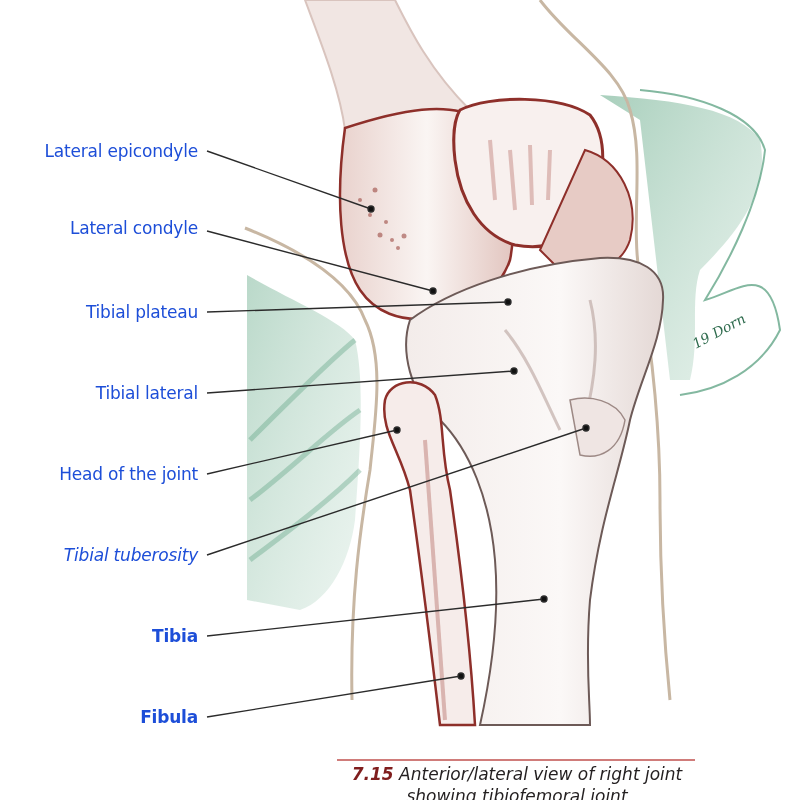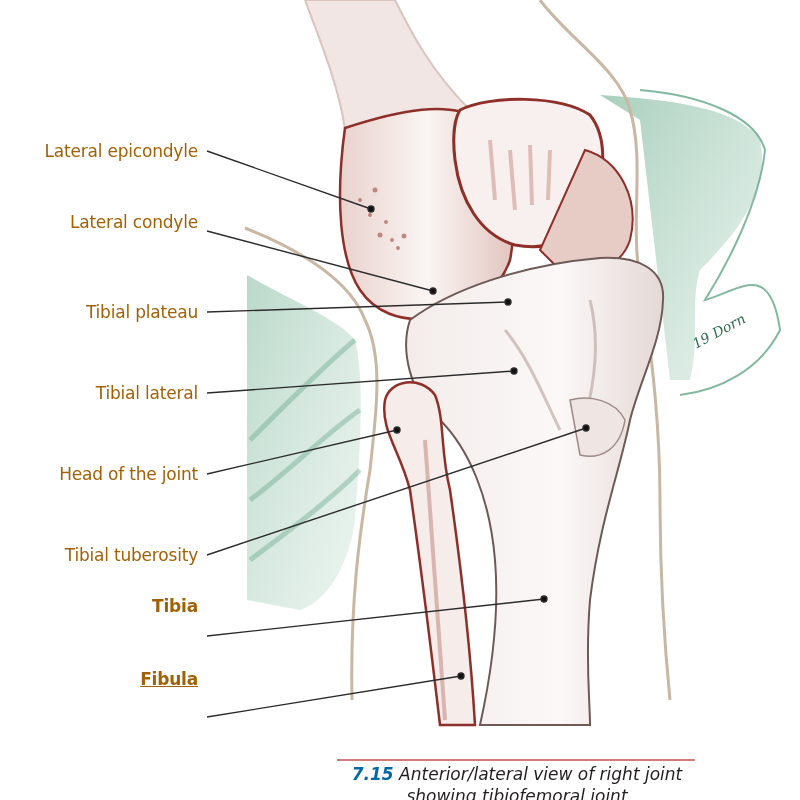--- a/index.html
+++ b/index.html
@@ -1,23 +1,23 @@
 <!DOCTYPE html>
 <html><head>
 <meta charset="utf-8">
 <style>
   html, body { margin:0; padding:0; background:#ffffff; }
   body { width:800px; height:800px; position:relative; overflow:hidden; font-family:"DejaVu Sans", sans-serif; }
   #illustration { position:absolute; left:0; top:0; width:800px; height:800px; }
-  .label { position:absolute; right:602px; font-size:17px; color:#a16207; white-space:nowrap; line-height:20px; letter-spacing:-0.2px; }
+  .label { position:absolute; right:602px; font-size:17px; color:#1d4ed8; white-space:nowrap; line-height:20px; letter-spacing:-0.2px; }
   .label.bold { font-weight:bold; }
   #leaders { position:absolute; left:0; top:0; width:800px; height:800px; pointer-events:none; }
   .caption-rule { position:absolute; left:337px; top:759px; width:358px; height:2px; background:#c0504d; opacity:0.75; }
   .caption { position:absolute; left:337px; top:763px; width:360px; text-align:center; font-style:italic; font-size:17px; color:#231f20; line-height:22px; }
-  .caption .num { color:#0369a1; font-weight:bold; }
+  .caption .num { color:#7f1d1d; font-weight:bold; }
   .signature { position:absolute; left:690px; top:323px; font-family:"DejaVu Serif", serif; font-style:italic; font-size:14px; color:#2e6b4d; transform:rotate(-28deg); }
 </style>
 </head>
 <body>
 
 <svg id="illustration" viewBox="0 0 800 800" xmlns="http://www.w3.org/2000/svg">
   <defs>
     <linearGradient id="boneG" x1="0" y1="0" x2="1" y2="0">
       <stop offset="0" stop-color="#e9d2cd"></stop>
       <stop offset="0.5" stop-color="#faf5f3"></stop>
@@ -99,27 +99,27 @@
     <line x1="207" y1="555" x2="586" y2="428"></line>
       <circle cx="586" cy="428" r="3"></circle>
     <line x1="207" y1="636" x2="544" y2="599"></line>
       <circle cx="544" cy="599" r="3"></circle>
     <line x1="207" y1="717" x2="461" y2="676"></line>
       <circle cx="461" cy="676" r="3"></circle>
   </g>
 </svg>
 
 <div class="label" style="top:141px;">Lateral epicondyle</div>
-<div class="label" style="top:212px;">Lateral condyle</div>
+<div class="label" style="top:218px;">Lateral condyle</div>
 <div class="label" style="top:302px;margin-left:24px;">Tibial plateau</div>
 <div class="label" style="top:383px;">Tibial lateral</div>
 <div class="label" style="top:464px;">Head of the joint</div>
-<div class="label" style="top:545px;">Tibial tuberosity</div>
-<div class="label bold" style="top:596px;">Tibia</div>
-<div class="label bold" style="top:669px;text-decoration:underline;">Fibula</div>
+<div class="label" style="top:545px;font-style:italic;">Tibial tuberosity</div>
+<div class="label bold" style="top:626px;">Tibia</div>
+<div class="label bold" style="top:707px;">Fibula</div>
 
 <div class="signature">19 Dorn</div>
 
 <div class="caption-rule"></div>
 <div class="caption">
   <div><span class="num">7.15</span> <span>Anterior/lateral view of right joint</span></div>
   <div>showing tibiofemoral joint</div>
 </div>
 
 </body></html>

